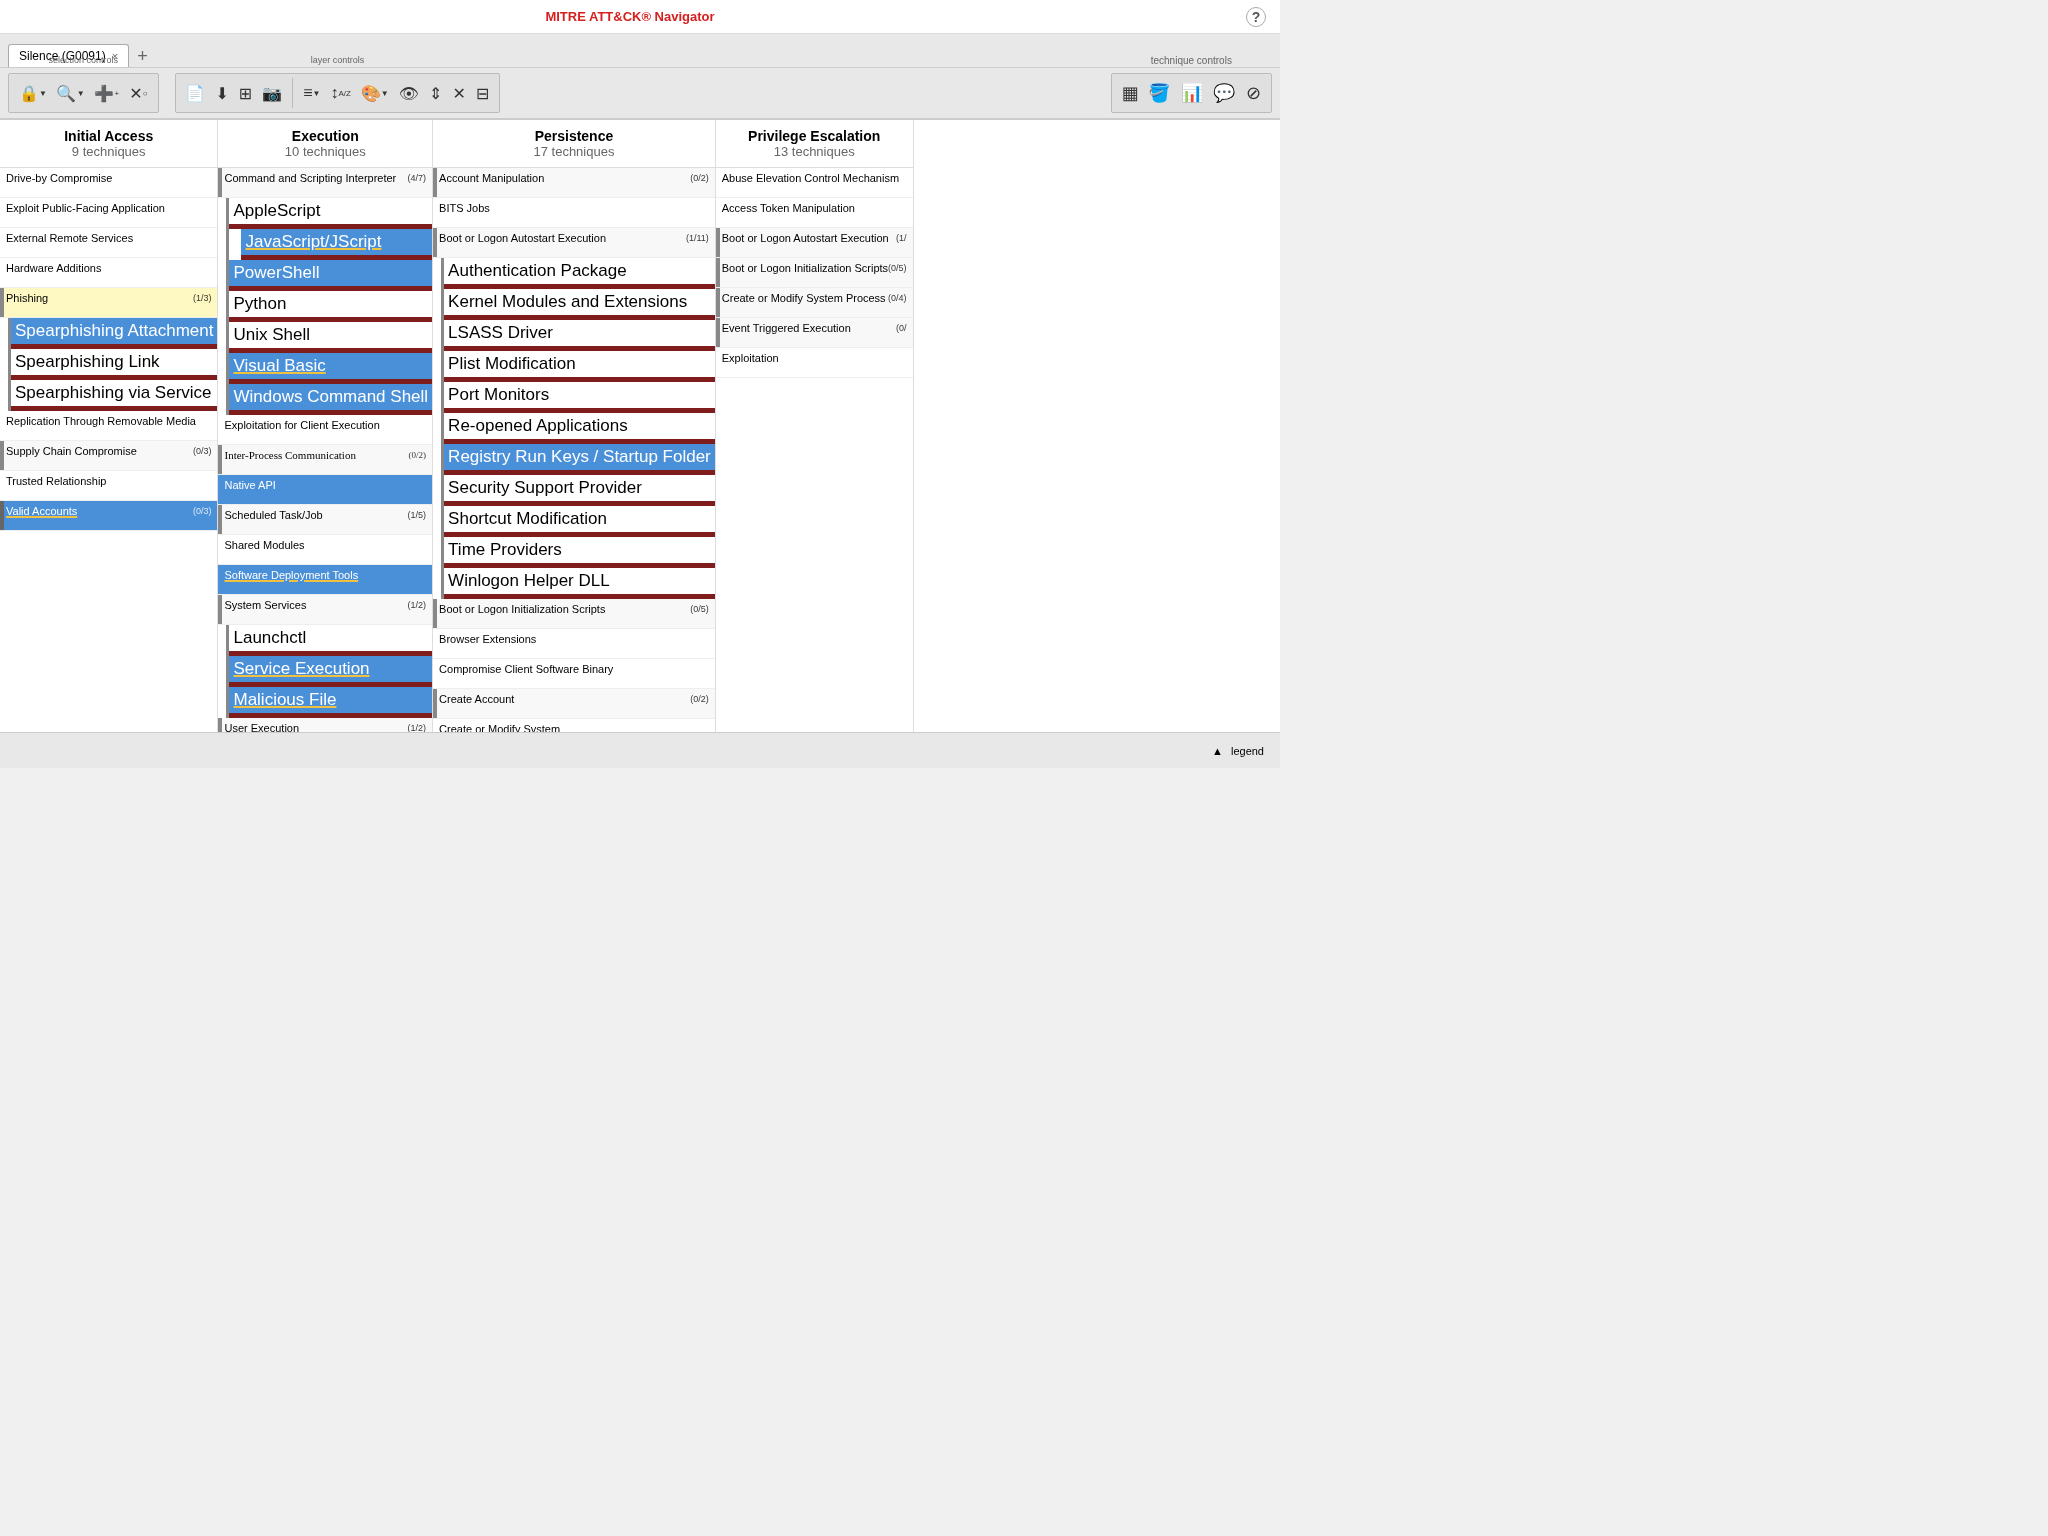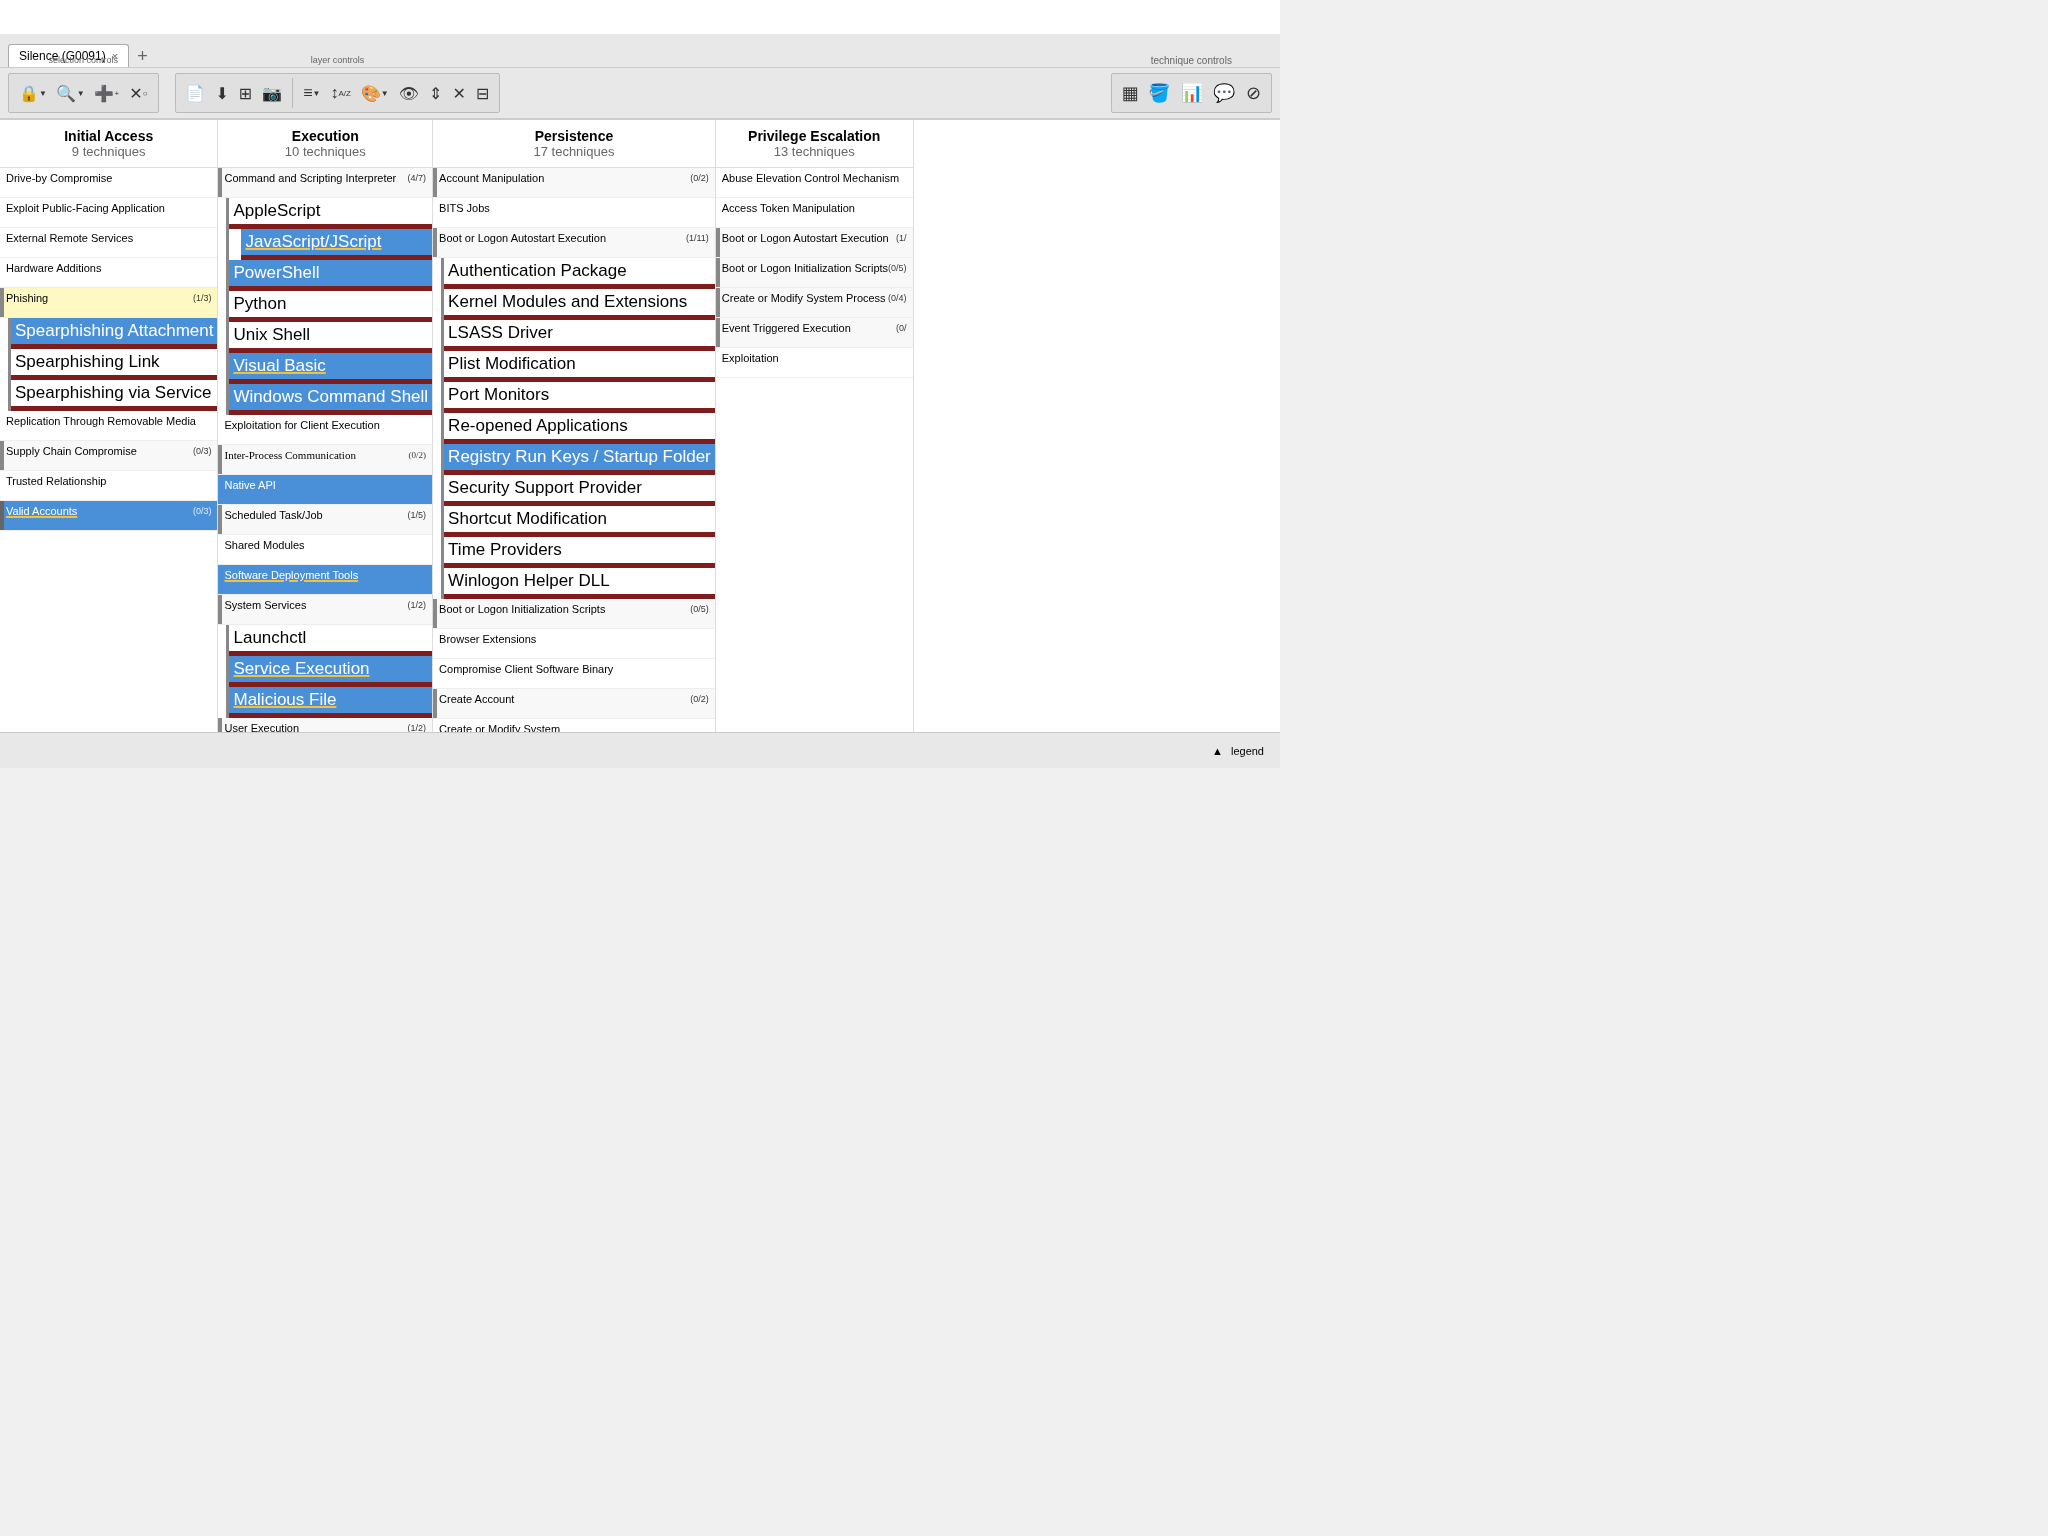--- a/index.html
+++ b/index.html
@@ -88,20 +88,24 @@
       background: #e8e8e8; display: flex; align-items: center; justify-content: flex-end;
       padding: 0 16px; border-top: 1px solid #ccc;
     }
     .legend-toggle { display: flex; align-items: center; gap: 8px; cursor: pointer; }
   </style>
 </head>
 <body>
 
 <div id="app-container">
 
+  <div id="topbar">
+    <span id="topbar-title">MITRE ATT&amp;CK® Navigator</span>
+    <div id="topbar-help">?</div>
+  </div>
 
   <div id="tabbar">
     <div class="tab active">
       <span>Silence (G0091)</span>
       <span class="tab-close">×</span>
     </div>
     <button class="tab-add">+</button>
   </div>
 
   <div id="toolbar">

